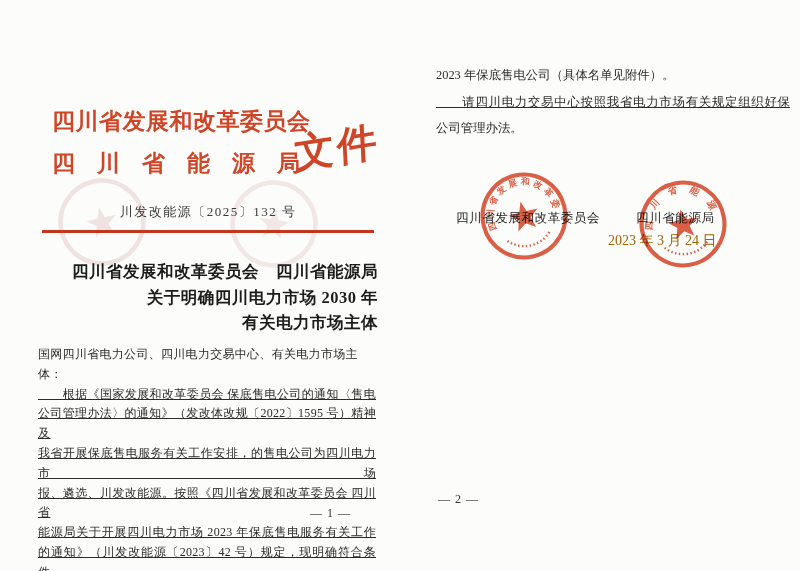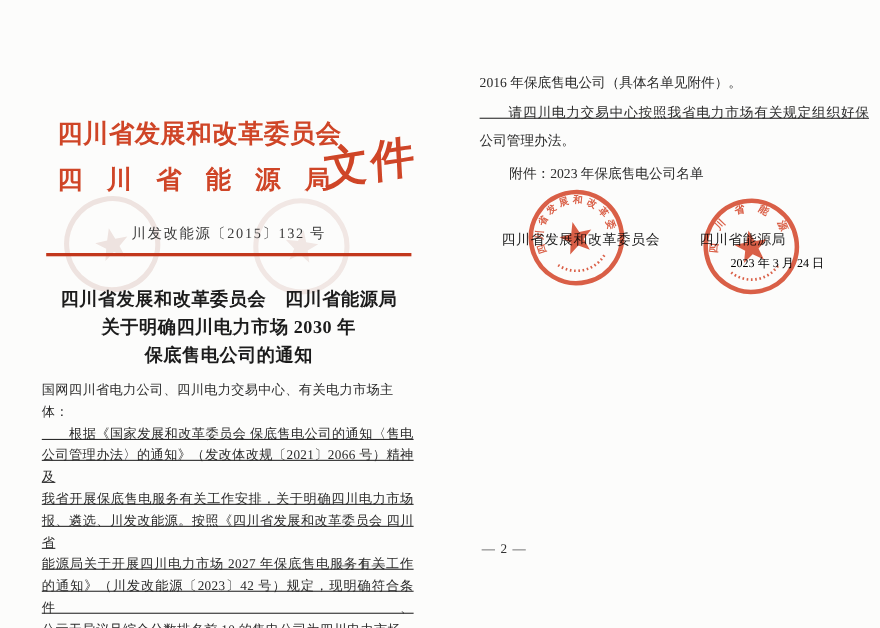--- a/index.html
+++ b/index.html
@@ -13,36 +13,36 @@
   
   .hdr-line1{left:52px;top:106px;font-size:23px;font-weight:700;color:#cf4527;
     letter-spacing:0.5px;white-space:nowrap;}
   .hdr-line2{left:52px;top:148px;font-size:23px;font-weight:700;color:#cf4527;
     letter-spacing:22px;white-space:nowrap;}
   .hdr-suffix{left:294px;top:120px;font-size:40px;font-weight:700;color:#cf4527;
     letter-spacing:3px;white-space:nowrap;transform:rotate(-9deg) skewX(-6deg);}
   .doc-number{left:42px;top:203px;width:332px;text-align:center;font-size:13px;
     letter-spacing:1.5px;color:#3a3a3a;}
   .red-line{left:42px;top:230px;width:332px;height:3px;background:#c2371c;}
-  .title{left:38px;width:340px;text-align:center;font-weight:700;color:#1c1c1c;
+  .title{left:38px;width:340px;text-align:right;font-weight:700;color:#1c1c1c;
     font-size:16.5px;letter-spacing:0.5px;white-space:nowrap;}
   .t1{top:261px;} .t2{top:287px;} .t3{top:312px;}
   .p1-body{left:38px;top:345px;width:338px;font-size:12px;line-height:19.8px;
     color:#2b2b2b;}
   .p1-body .ln{letter-spacing:0.3px;}
   .jl{text-align:justify;text-align-last:justify;text-decoration:underline;}
   .pagenum{font-size:12px;letter-spacing:1px;color:#333;white-space:nowrap;}
   .pn1{left:310px;top:506px;} .pn2{left:438px;top:492px;}
   
   .p2-body{left:436px;top:62px;width:354px;font-size:12.4px;line-height:26.5px;
     color:#2b2b2b;}
   .attachment{left:463px;top:150px;font-size:12.4px;color:#2b2b2b;white-space:nowrap;}
   .org1{left:456px;top:210px;font-size:12.6px;color:#1f1f1f;white-space:nowrap;letter-spacing:0.5px;}
   .org2{left:636px;top:210px;font-size:12.6px;color:#1f1f1f;white-space:nowrap;letter-spacing:0.5px;}
-  .sign-date{left:664px;top:232px;font-size:11px;color:#000000;white-space:nowrap;}
+  .sign-date{left:608px;top:232px;font-size:14px;color:#a16207;white-space:nowrap;}
   
   .seal{width:92px;height:92px;mix-blend-mode:multiply;}
   .seal-1{left:478px;top:170px;opacity:0.88;}
   .seal-2{left:637px;top:178px;opacity:0.88;}
   .bleed-1{left:56px;top:176px;opacity:0.20;}
   .bleed-2{left:228px;top:178px;opacity:0.17;}
   .seal text{font-family:"Liberation Serif","DejaVu Serif",serif;font-weight:700;}
 </style>
 </head>
 <body>
@@ -59,47 +59,46 @@
     <g transform="rotate(8 50 50)">
       <circle cx="50" cy="50" r="45" fill="none" stroke="#b98074" stroke-width="5"></circle>
       <polygon fill="#b98074" points="50,34 54.1,45.3 66.2,45.7 56.7,53.2 60,64.8 50,58 40,64.8 43.3,53.2 33.8,45.7 45.9,45.3"></polygon>
     </g>
   </svg>
 
   <div class="abs hdr-line1">四川省发展和改革委员会</div>
   <div class="abs hdr-line2">四川省能源局</div>
   <div class="abs hdr-suffix">文件</div>
 
-  <div class="abs doc-number">川发改能源〔2015〕132 号</div>
+  <div class="abs doc-number">川发改能源〔2025〕132 号</div>
   <div class="abs red-line"></div>
 
   <div class="abs title t1">四川省发展和改革委员会　四川省能源局</div>
   <div class="abs title t2">关于明确四川电力市场 2030 年</div>
-  <div class="abs title t3">保底售电公司的通知</div>
+  <div class="abs title t3">有关电力市场主体</div>
 
   <div class="abs p1-body">
     <div class="ln">国网四川省电力公司、四川电力交易中心、有关电力市场主体：</div>
     <div class="ln jl">　　根据《国家发展和改革委员会 保底售电公司的通知〈售电</div>
-    <div class="ln jl">公司管理办法〉的通知》（发改体改规〔2021〕2066 号）精神及</div>
-    <div class="ln jl">我省开展保底售电服务有关工作安排，关于明确四川电力市场</div>
+    <div class="ln jl">公司管理办法〉的通知》（发改体改规〔2022〕1595 号）精神及</div>
+    <div class="ln jl">我省开展保底售电服务有关工作安排，的售电公司为四川电力市场</div>
     <div class="ln jl">报、遴选、川发改能源。按照《四川省发展和改革委员会 四川省</div>
-    <div class="ln jl">能源局关于开展四川电力市场 2027 年保底售电服务有关工作</div>
+    <div class="ln jl">能源局关于开展四川电力市场 2023 年保底售电服务有关工作</div>
     <div class="ln jl">的通知》（川发改能源〔2023〕42 号）规定，现明确符合条件、</div>
     <div class="ln">公示无异议且综合分数排名前 10 的售电公司为四川电力市场</div>
   </div>
 
   <div class="abs pagenum pn1">— 1 —</div>
 
   <div class="abs p2-body">
-    <div class="ln">2016 年保底售电公司（具体名单见附件）。</div>
+    <div class="ln">2023 年保底售电公司（具体名单见附件）。</div>
     <div class="ln jl">　　请四川电力交易中心按照我省电力市场有关规定组织好保</div>
     <div class="ln">公司管理办法。</div>
   </div>
 
-  <div class="abs attachment">附件：2023 年保底售电公司名单</div>
 
   <div class="abs org1">四川省发展和改革委员会</div>
   <div class="abs org2">四川省能源局</div>
   <div class="abs sign-date">2023 年 3 月 24 日</div>
 
   <svg class="abs seal seal-1" viewBox="0 0 100 100">
     <defs>
       <path id="arc-s1" d="M 19 60 A 33 33 0 1 1 81 60" fill="none"></path>
       <path id="dots-s1" d="M 26 72 A 32 32 0 0 0 74 72" fill="none"></path>
     </defs>

